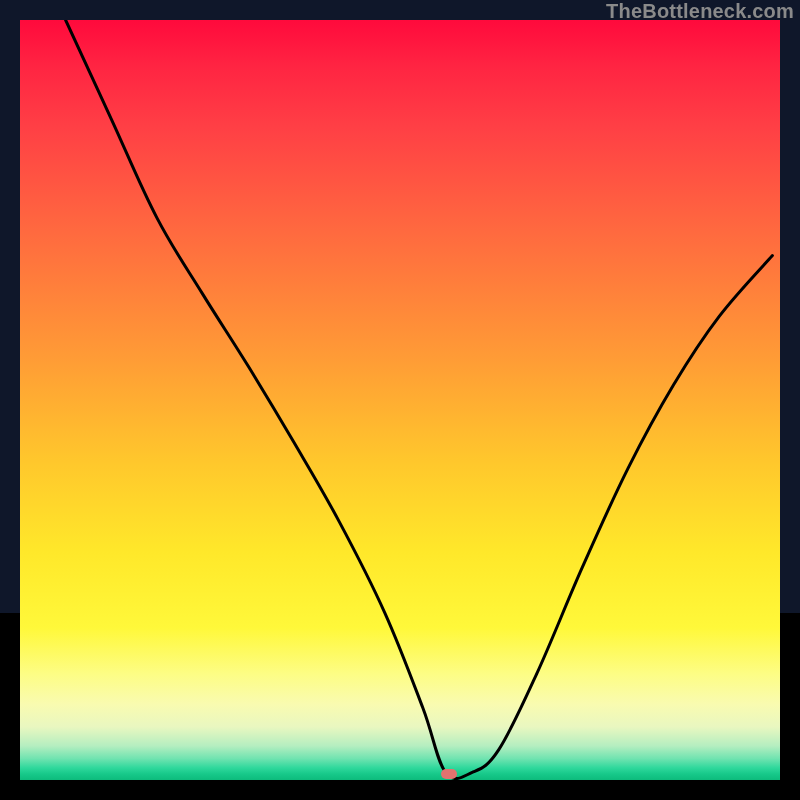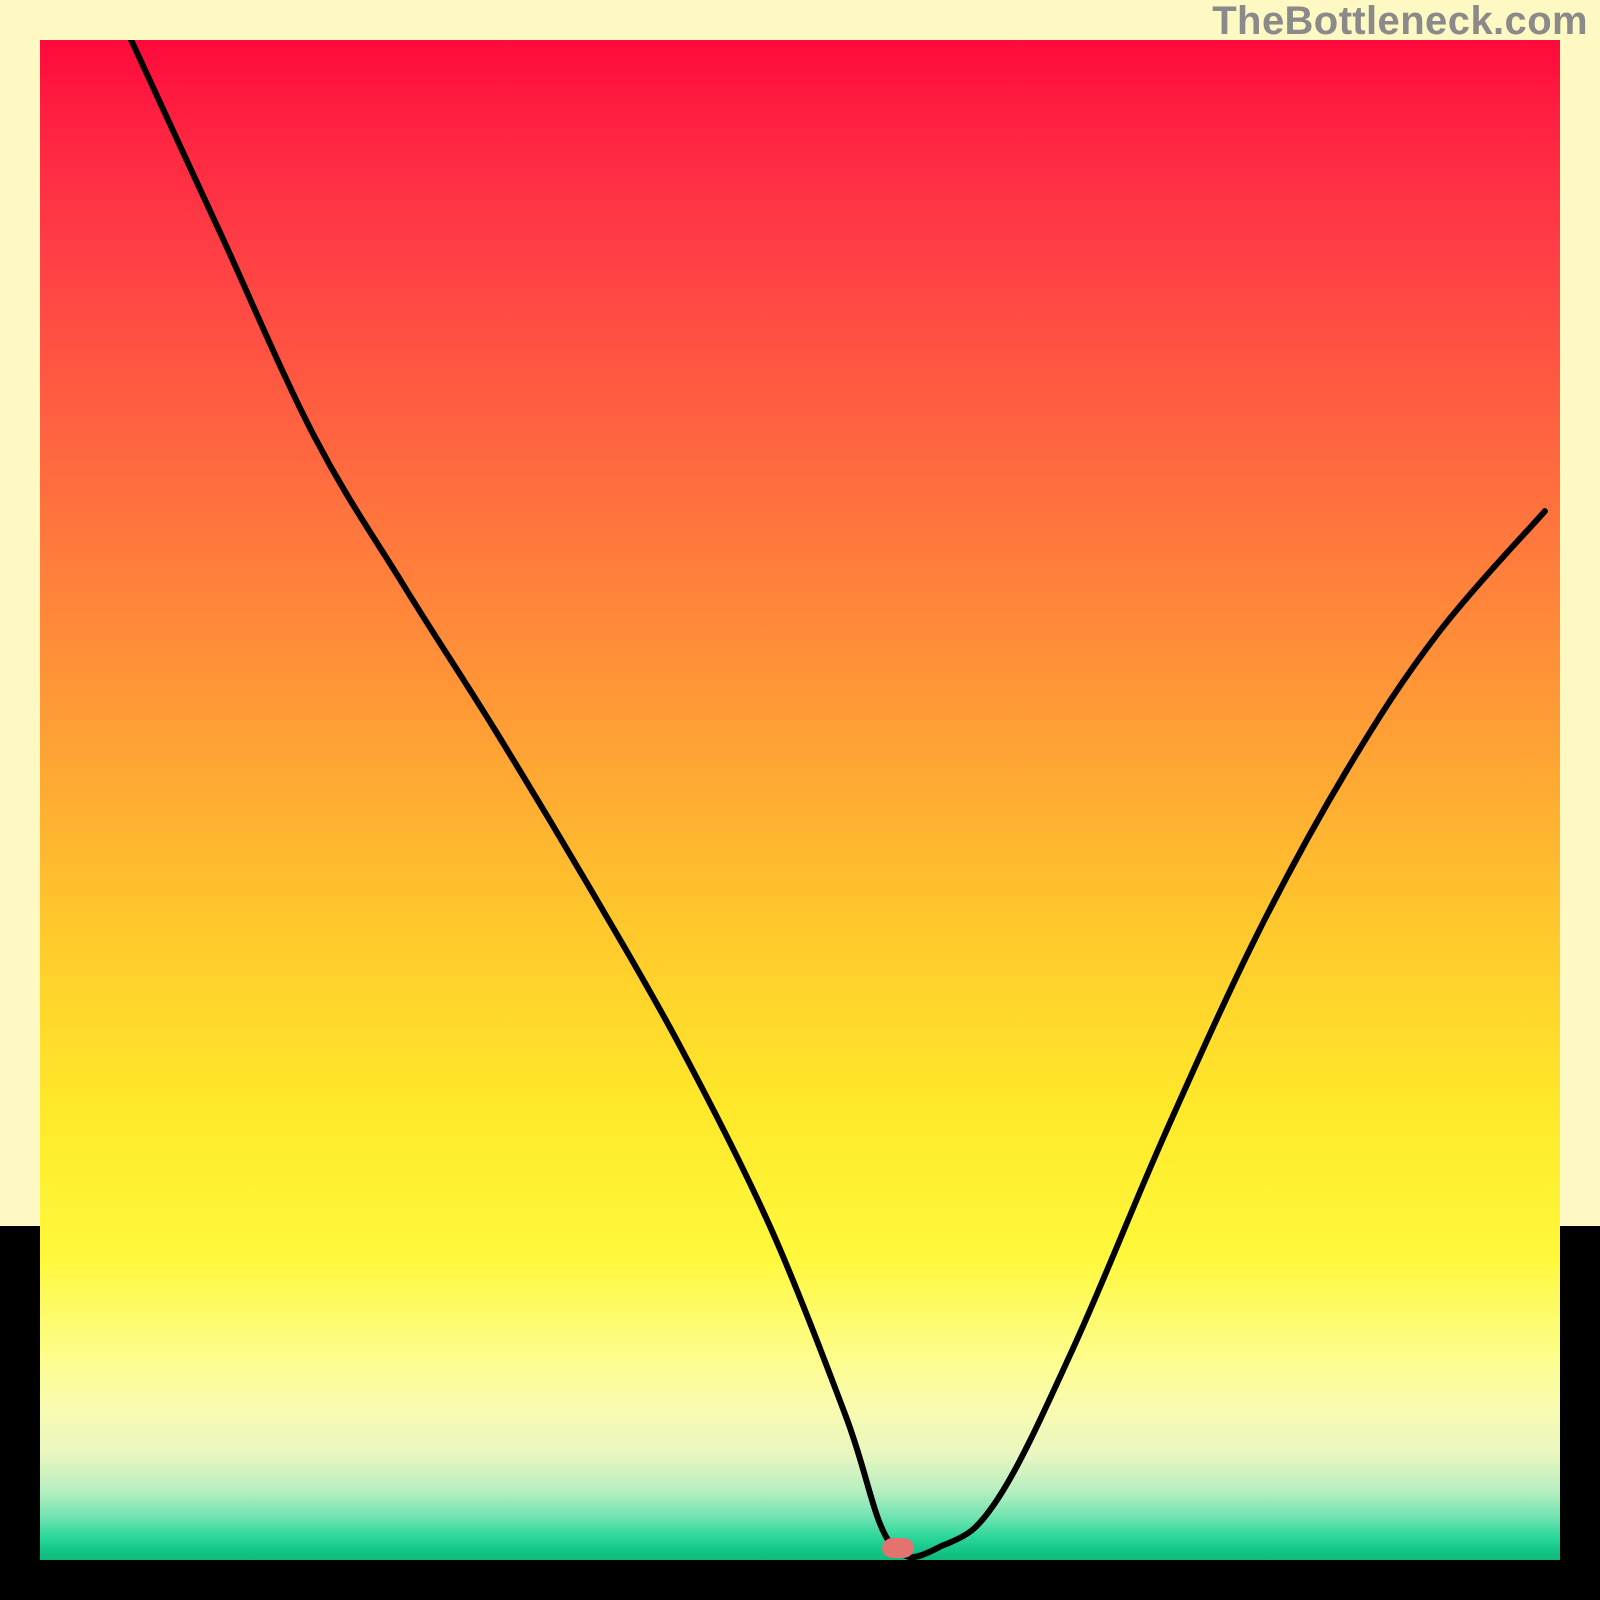--- a/index.html
+++ b/index.html
@@ -8,21 +8,21 @@
     width: 800px;
     height: 800px;
     background: #000;
     overflow: hidden;
     font-family: Arial, Helvetica, sans-serif;
   }
   .stage {
     position: relative;
     width: 800px;
     height: 613px;
-    background: #fef9c3;
+    background: #0f172a;
   }
   .plot {
     position: absolute;
     left: 20px;
     top: 20px;
     width: 760px;
     height: 760px;
     overflow: hidden;
   }
   .gradient {

